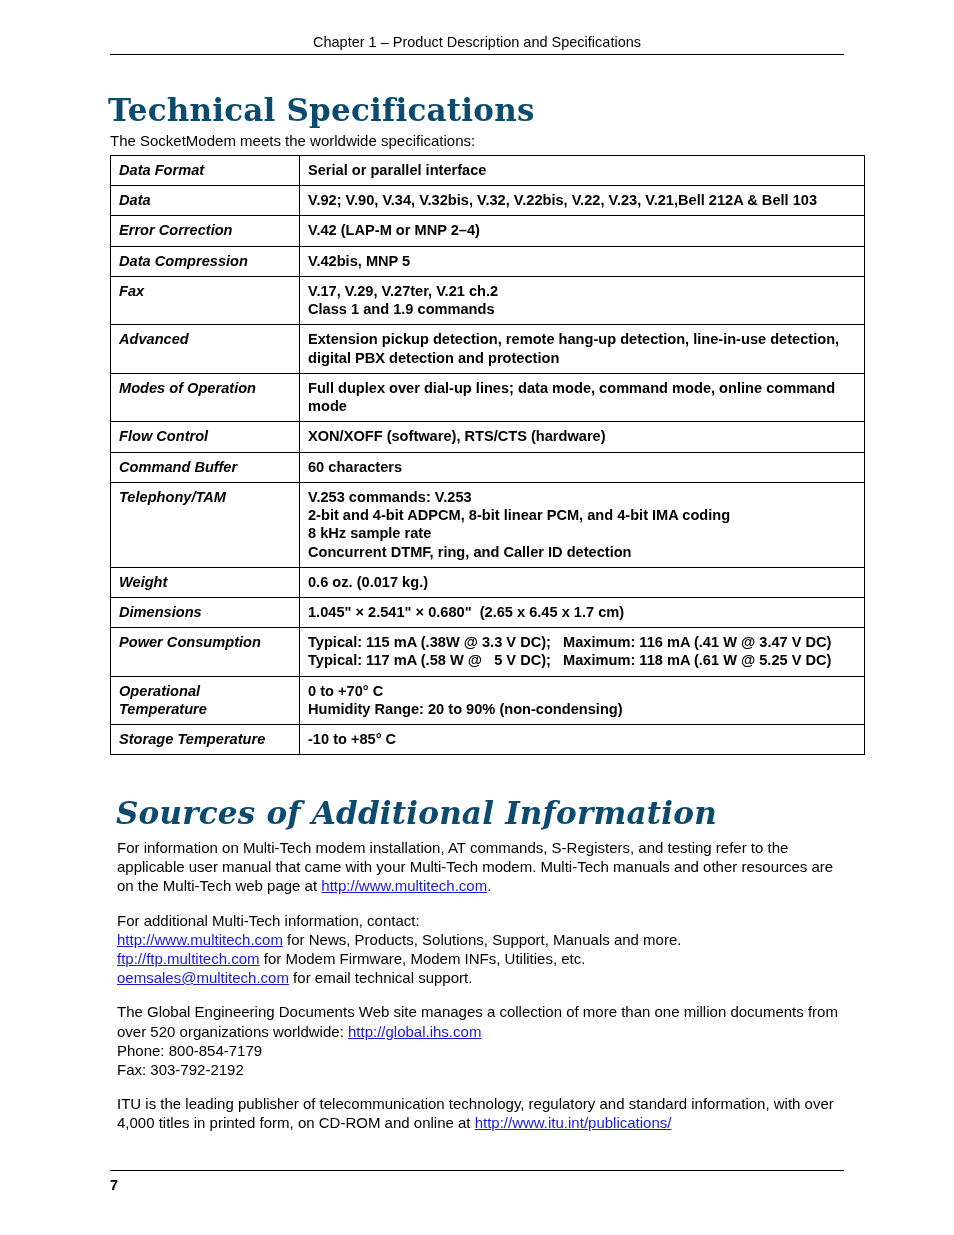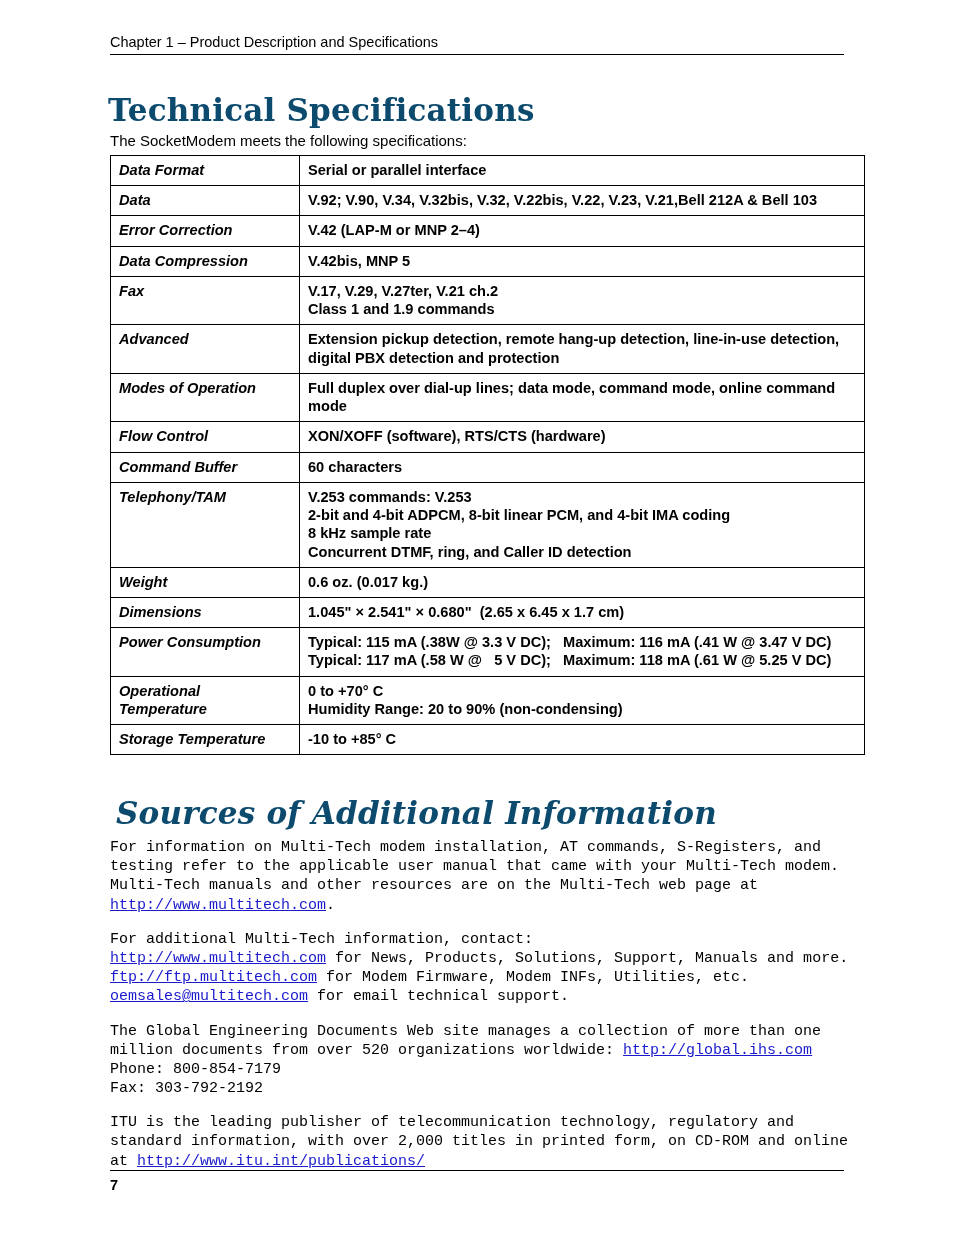--- a/index.html
+++ b/index.html
@@ -20,21 +20,21 @@
     height: 1235px;
     box-sizing: border-box;
     padding: 0;
   }
   
   .header {
     position: absolute;
     top: 34px;
     left: 110px;
     width: 734px;
-    text-align: left;
+    text-align: center;
     font-size: 14.5px;
     padding-bottom: 4px;
     border-bottom: 1.5px solid #000;
   }
   
   h1.doc-title {
     font-family: "DejaVu Serif", serif;
     font-weight: bold;
     color: #0c4a6e;
     font-size: 31px;
@@ -80,22 +80,21 @@
   }
   .sources-body {
     position: absolute;
     top: 838px;
     left: 110px;
     width: 740px;
     font-size: 15px;
     line-height: 1.28;
   }
   .sources-body p {
-    margin: 0 0 15px 0;
-    font-family: Liberation Mono, monospace;
+    margin: 0 0 15px 7px;
   }
   a.link {
     color: #1a1acc;
     text-decoration: underline;
   }
   
   .footer {
     position: absolute;
     top: 1170px;
     left: 110px;
@@ -116,21 +115,21 @@
 <body>
 
 <div class="page">
 
   <div class="header">
     <span>Chapter 1 – Product Description and Specifications</span>
   </div>
 
   <h1 class="doc-title title-tech">Technical Specifications</h1>
 
-  <div class="intro">The SocketModem meets the following specifications:</div>
+  <div class="intro">The SocketModem meets the worldwide specifications:</div>
 
   <table class="spec">
     <tbody>
         <tr>
           <td class="label nowrap">Data Format</td>
           <td class="value nowrap">Serial or parallel interface</td>
         </tr>
         <tr>
           <td class="label nowrap">Data</td>
           <td class="value nowrap">V.92; V.90, V.34, V.32bis, V.32, V.22bis, V.22, V.23, V.21,Bell 212A &amp; Bell 103</td>
@@ -209,21 +208,21 @@
       <a class="link" href="#">http://www.multitech.com</a><span> for News, Products, Solutions, Support, Manuals and more.</span><br>
       <a class="link" href="#">ftp://ftp.multitech.com</a><span> for Modem Firmware, Modem INFs, Utilities, etc.</span><br>
       <a class="link" href="#">oemsales@multitech.com</a><span>  for email technical support.</span>
     </p>
     <p>
       <span>The Global Engineering Documents Web site manages a collection of more than one million documents from over 520 organizations worldwide: </span><a class="link" href="#">http://global.ihs.com</a><br>
       <span>Phone:  800-854-7179</span><br>
       <span>Fax:   303-792-2192</span>
     </p>
     <p>
-      <span>ITU is the leading publisher of telecommunication technology, regulatory and standard information, with over 2,000 titles in printed form, on CD-ROM and online at </span><a class="link" href="#">http://www.itu.int/publications/</a>
+      <span>ITU is the leading publisher of telecommunication technology, regulatory and standard information, with over 4,000 titles in printed form, on CD-ROM and online at </span><a class="link" href="#">http://www.itu.int/publications/</a>
     </p>
   </div>
 
   <div class="footer">
     <span class="fnum">7</span>
   </div>
 
 </div>
 
 </body></html>

